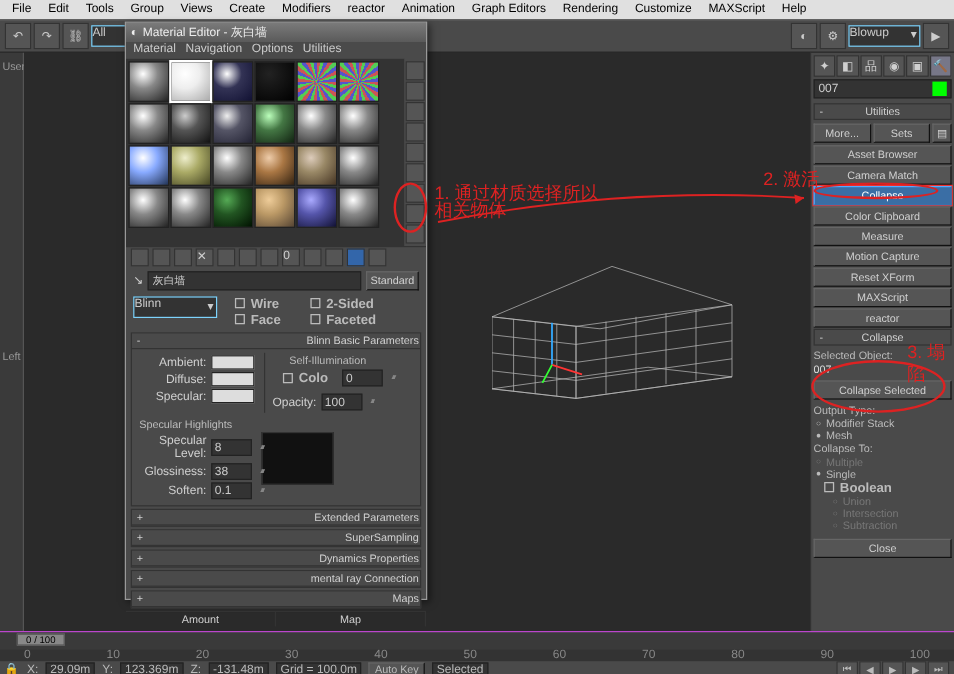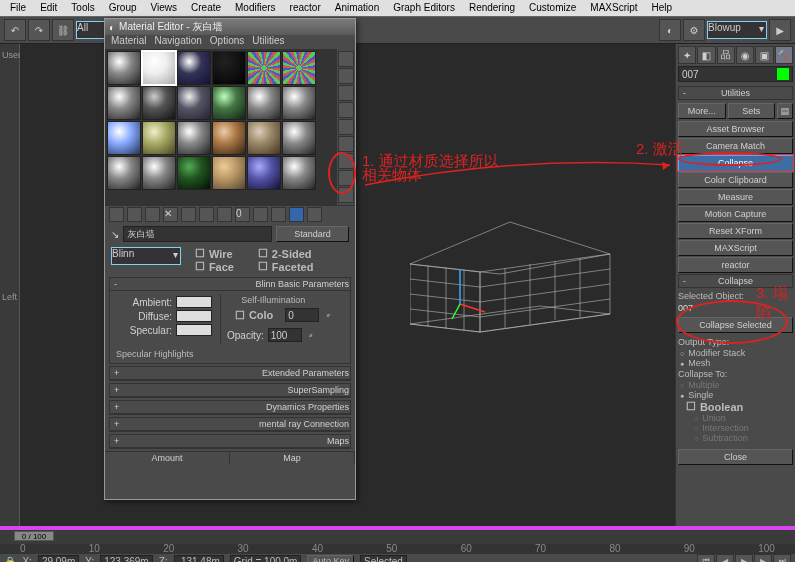--- a/index.html
+++ b/index.html
@@ -53,21 +53,21 @@
 .rollout-title::before { content: '-'; position: absolute; left: 4px; }
 .rollout-title.plus::before { content: '+'; }
 .rollout-body { padding: 3px 6px; }
 .param-row { display: flex; align-items: center; gap: 4px; margin: 2px 0; font-size: 9px; }
 .param-row .lbl { width: 56px; text-align: right; }
 .param-row .sw { width: 36px; height: 12px; background: #ddd; border: 1px solid #222; }
 .spinner { background: #333; border: 1px solid #222; color: #ccc; width: 34px; height: 14px; padding: 0 2px; display: inline-flex; align-items: center; position: relative; }
 .spinner::after { content: '▴▾'; position: absolute; right: -10px; font-size: 6px; line-height: 6px; color: #888; letter-spacing: -2px; }
 .maprow { display: flex; border-top: 1px solid #333; justify-content: flex-end; }
 .maprow > div { flex: 1; text-align: center; padding: 1px; font-size: 9px; border-right: 1px solid #333; }
-.statusbar { position: absolute; bottom: 0; left: 0; right: 0; height: 36px; background: #4a4a4a; border-top: 4px solid #d946ef; }
+.statusbar { position: absolute; bottom: 0; left: 0; right: 0; height: 36px; background: #4a4a4a; border-top: 1px solid #d946ef; }
 .timeslider { height: 14px; background: #3a3a3a; position: relative; }
 .timeslider .handle { position: absolute; left: 14px; top: 1px; width: 40px; height: 10px; background: #888; border: 1px solid #555; text-align: center; font-size: 8px; color: #000;}
 .ruler { height: 10px; background: #333; color: #888; display: flex; justify-content: space-between; padding: 0 20px; font-size: 8px; align-items: flex-end; }
 .status-row { display: flex; align-items: center; gap: 6px; padding: 1px 4px; font-size: 9px; color: #bbb; height: 14px;}
 .coord { background: #333; border: 1px solid #222; padding: 0 3px; height: 13px; display: inline-flex; align-items: center; }
 .playback { display: flex; gap: 1px; margin-left: auto; }
 .pb { width: 18px; height: 14px; background: #555; border: 1px solid #333; display: flex; align-items: center; justify-content: center; font-size: 8px; }
 .building { position: absolute; left: 390px; top: 170px; width: 210px; height: 120px; }
 </style>
 </head>
@@ -248,21 +248,21 @@
     <div class="mt"></div>
     <div class="mt">0</div>
     <div class="mt"></div>
     <div class="mt"></div>
     <div class="mt blue"></div>
     <div class="mt"></div>
   </div>
   <div class="matname-row">
     <span>↘</span>
     <input value="灰白墙" style="">
-    <div class="rp-btn" style="width:73px">Standard</div>
+    <div class="rp-btn" style="width:44px">Standard</div>
   </div>
   <div class="shader-row">
     <div class="dropdown" style="width:70px">Blinn</div>
     <div style="display:grid;grid-template-columns:auto auto;gap:0 8px;font-size:9px">
       <span class="chk">Wire</span>
       <span class="chk">2-Sided</span>
       <span class="chk">Face</span>
       <span class="chk">Faceted</span>
     </div>
   </div>
@@ -290,20 +290,37 @@
               <span class="chk">Colo</span>
               <span class="spinner">0</span>
             </div>
           <div class="param-row" style="margin-top:6px">
               <span>Opacity:</span>
               <span class="spinner">100</span>
             </div>
         </div>
       </div>
       <div class="rp-label" style="margin-top:4px">Specular Highlights</div>
+      <div style="display:flex;gap:8px">
+        <div>
+          <div class="param-row">
+              <span class="lbl">Specular Level:</span>
+              <span class="spinner">8</span>
+            </div>
+          <div class="param-row">
+              <span class="lbl">Glossiness:</span>
+              <span class="spinner">38</span>
+            </div>
+          <div class="param-row">
+              <span class="lbl">Soften:</span>
+              <span class="spinner">0.1</span>
+            </div>
+        </div>
+        <div style="width:60px;height:44px;background:#111;border:1px solid #333"></div>
+      </div>
     </div>
   </div>
   <div class="rollout">
       <div class="rollout-title plus">Extended Parameters</div>
     </div>
   <div class="rollout">
       <div class="rollout-title plus">SuperSampling</div>
     </div>
   <div class="rollout">
       <div class="rollout-title plus">Dynamics Properties</div>

